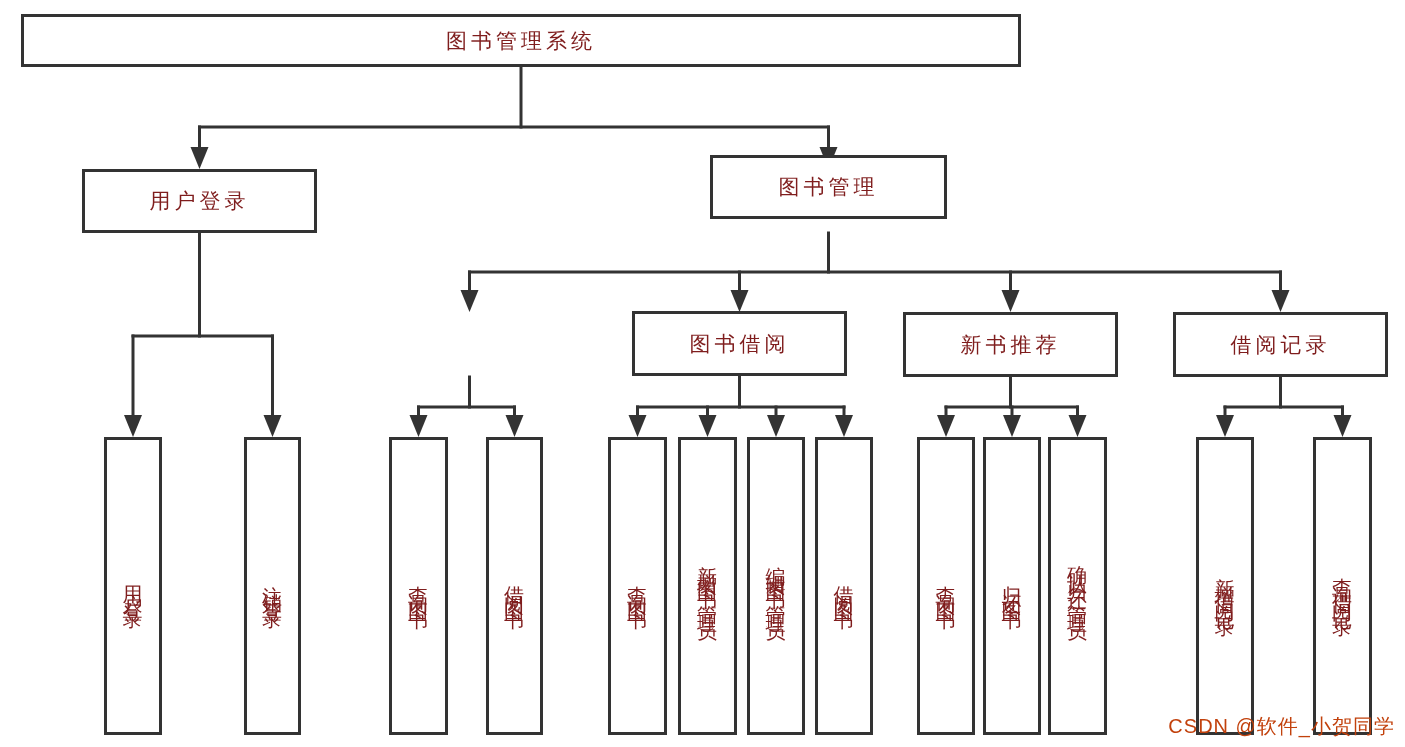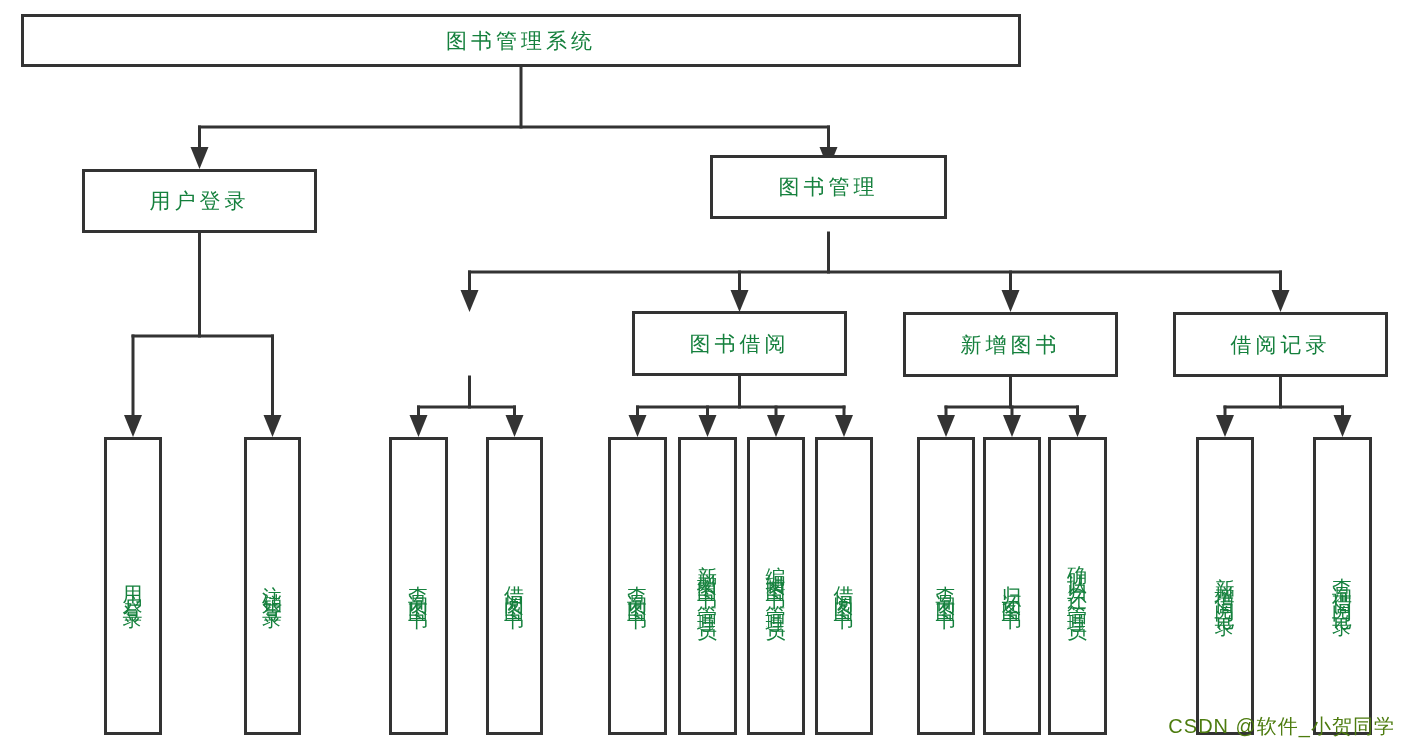--- a/index.html
+++ b/index.html
@@ -14,40 +14,40 @@
     position:absolute;left:0;top:0;width:1405px;height:747px;
   }
   .box{
     position:absolute;
     box-sizing:border-box;
     background:#ffffff;
     border:3px solid #333333;
     display:flex;
     align-items:center;
     justify-content:center;
-    color:#15803d;
+    color:#7f1d1d;
   }
   .box.h .lbl{
     font-size:21px;
     letter-spacing:4px;
     white-space:nowrap;
   }
   .box.v .lbl{
     writing-mode:vertical-rl;
     font-size:20px;
     letter-spacing:8px;
     line-height:1;
   }
   .watermark{
     position:absolute;
     right:10px;
     bottom:7px;
     font-size:20px;
     letter-spacing:1px;
-    color:#4d7c0f;
+    color:#c2410c;
     white-space:nowrap;
   }
 </style>
 </head>
 <body>
 
 <div class="canvas">
 
   <svg id="connectors" width="1405" height="747">
       <line x1="521" y1="67" x2="521" y2="127" stroke="#333333" stroke-width="3" stroke-linecap="square"></line>
@@ -112,21 +112,21 @@
     <span class="lbl">用户登录</span>
   </div>
   <div class="box h" style="left:710px;top:155px;width:237px;height:64px">
     <span class="lbl">图书管理</span>
   </div>
 
   <div class="box h" style="left:632px;top:311px;width:215px;height:65px">
     <span class="lbl">图书借阅</span>
   </div>
   <div class="box h" style="left:903px;top:312px;width:215px;height:65px">
-    <span class="lbl">新增图书</span>
+    <span class="lbl">新书推荐</span>
   </div>
   <div class="box h" style="left:1173px;top:312px;width:215px;height:65px">
     <span class="lbl">借阅记录</span>
   </div>
 
   <div class="box v" style="left:104px;top:437px;width:58px;height:298px">
     <span class="lbl">用户登录</span>
   </div>
   <div class="box v" style="left:244px;top:437px;width:57px;height:298px">
     <span class="lbl">注销登录</span>

